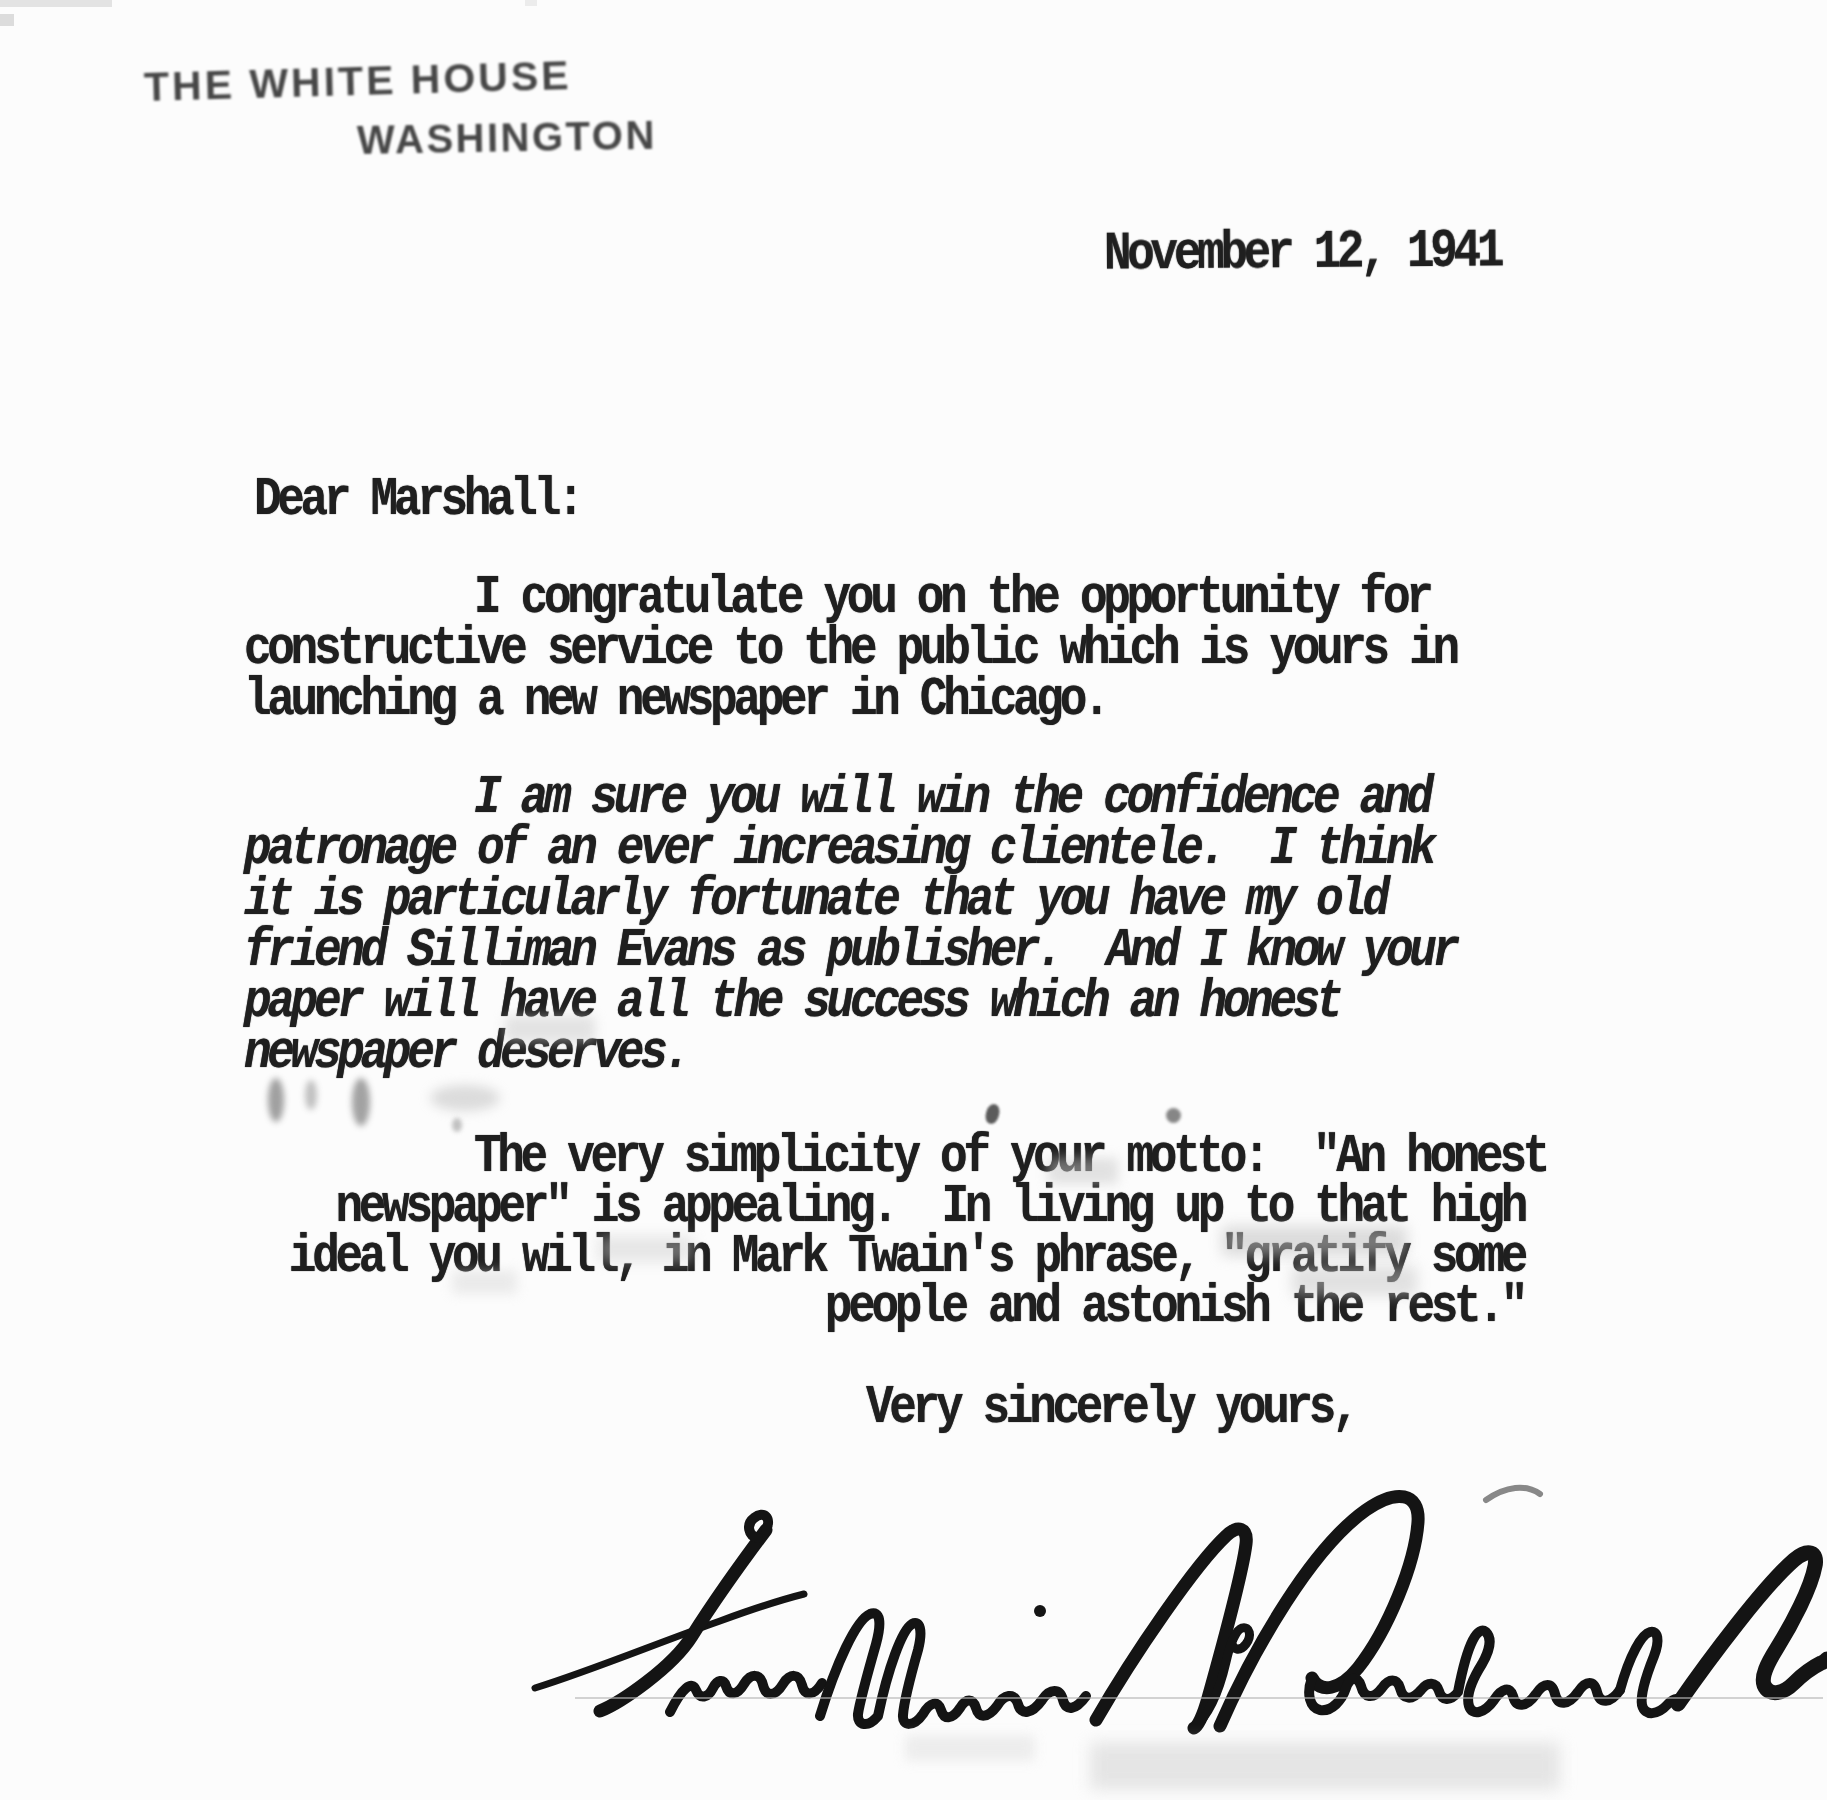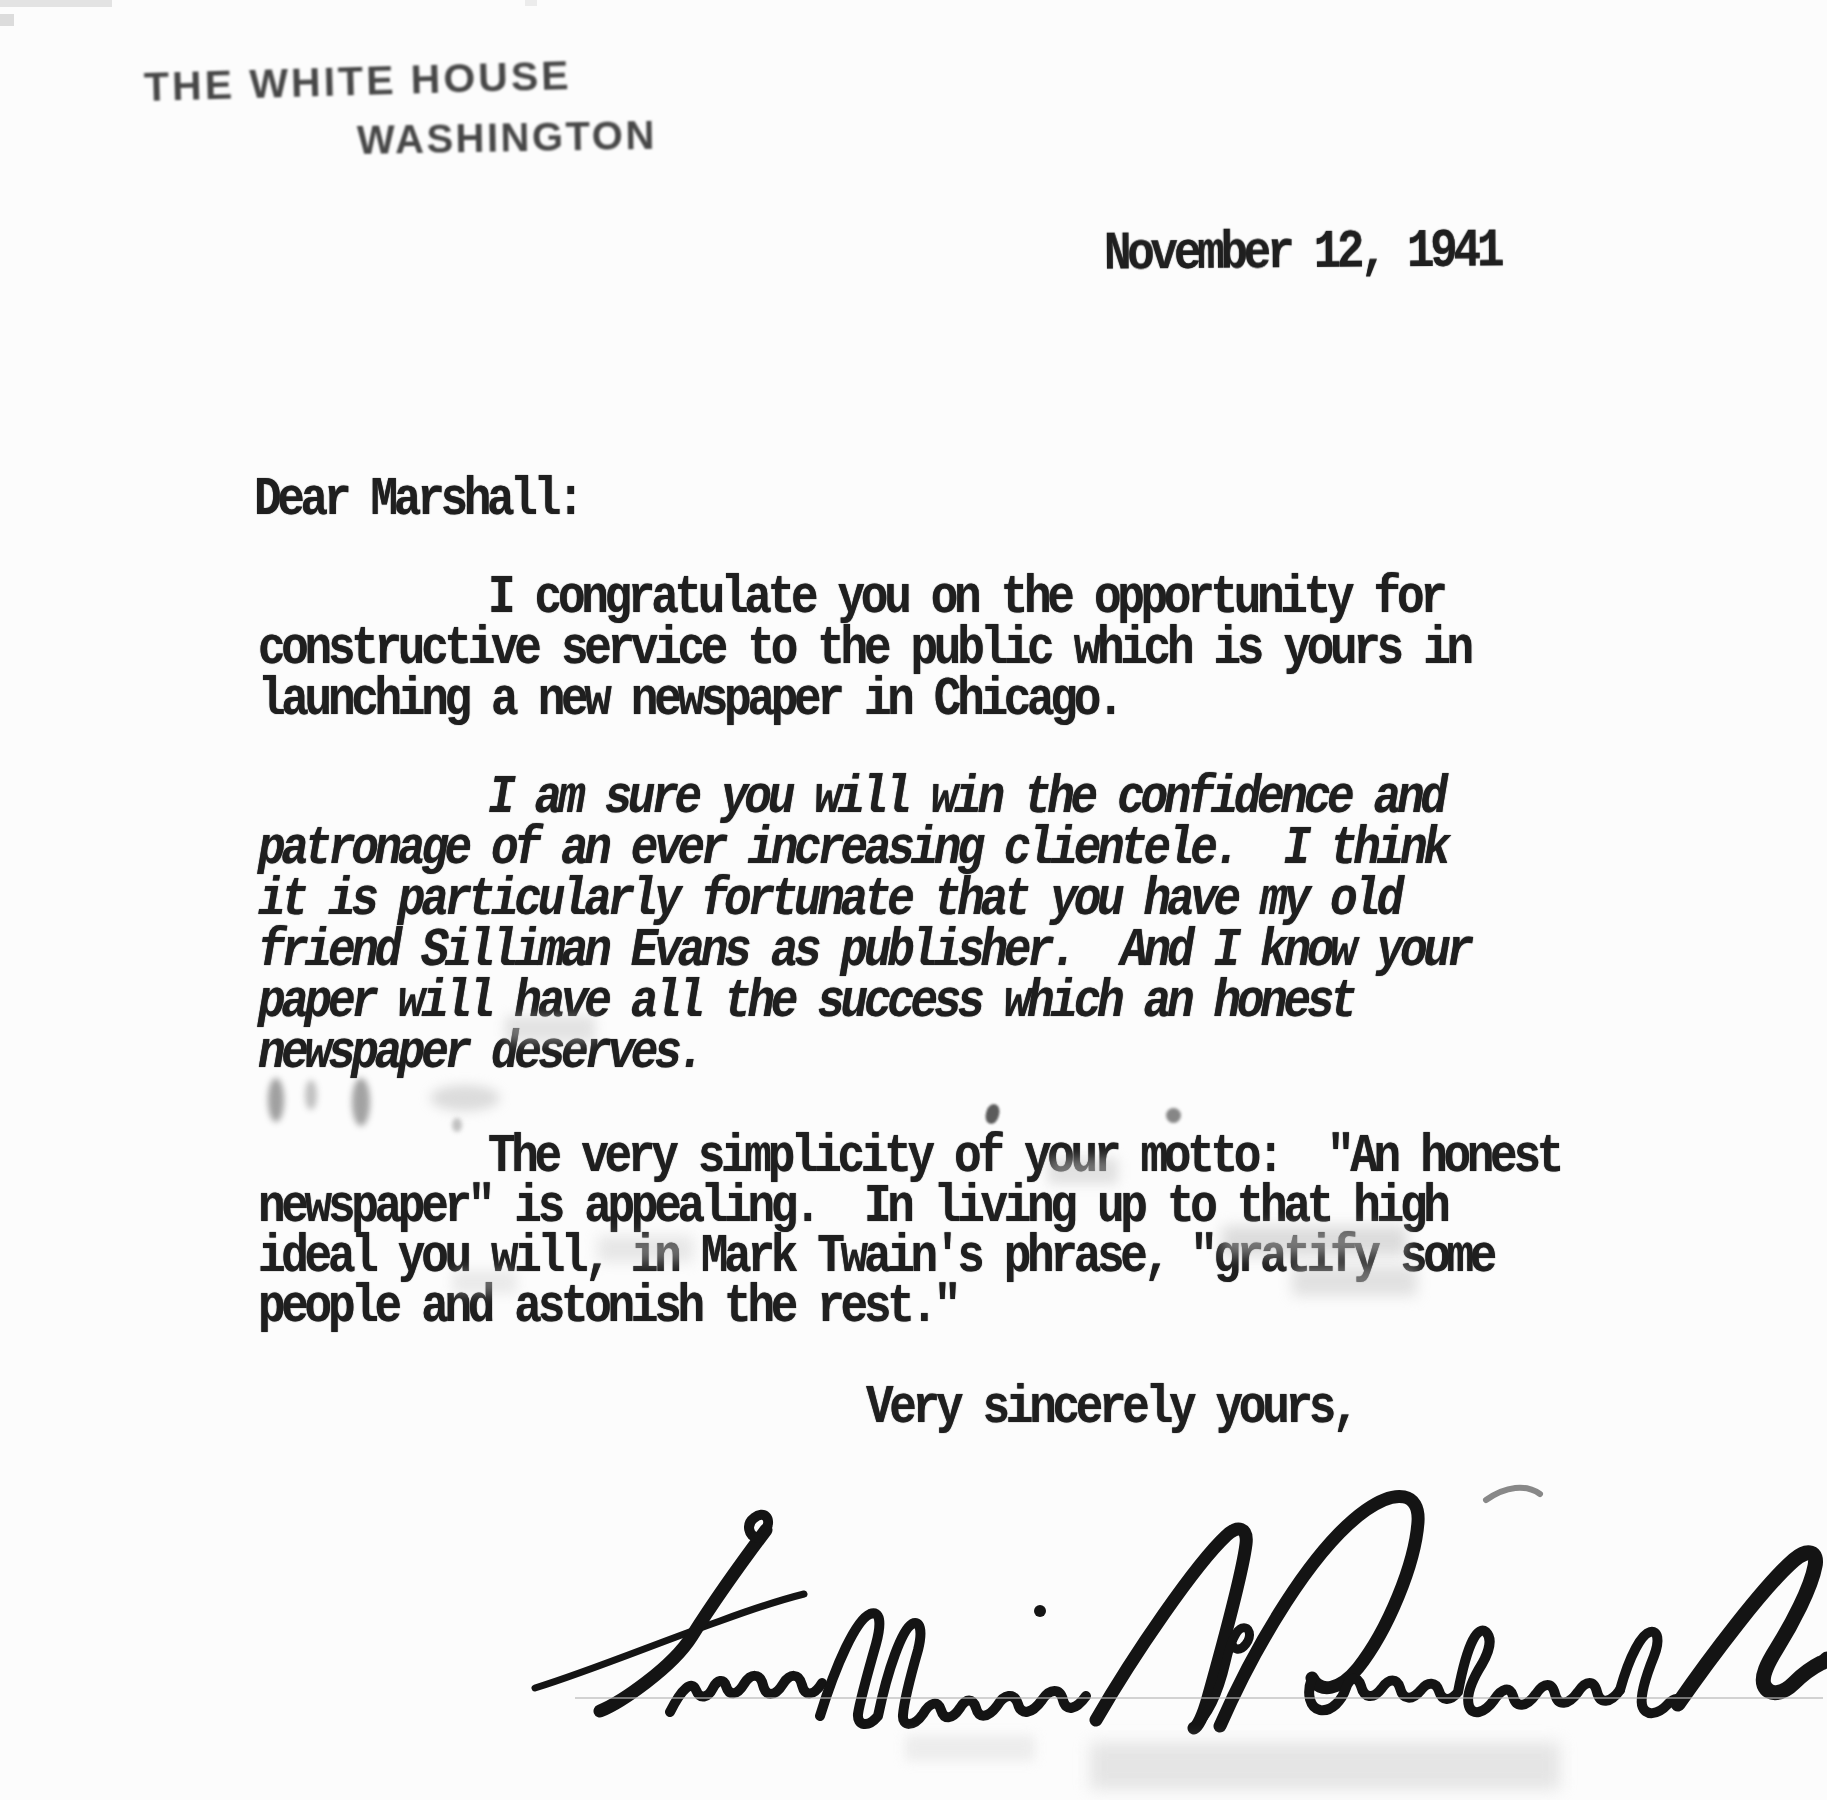--- a/index.html
+++ b/index.html
@@ -28,24 +28,24 @@
   .tw{
     font-family:"Liberation Mono","DejaVu Sans Mono",monospace;
     font-size:46px;font-weight:700;letter-spacing:-4.3px;
     color:var(--ink);white-space:pre;
     text-shadow:0 0 1px rgba(25,25,25,.85);
     filter:blur(.45px);
     transform:scaleY(1.18);transform-origin:0 78%;
   }
   .date{position:absolute;left:1104px;top:231px;transform:scaleY(1.18) rotate(-.4deg);}
   .salutation{position:absolute;left:254px;top:476px;}
-  .para{position:absolute;left:258px;width:1280px;}
+  .para{position:absolute;left:244px;width:1280px;}
   .p1{top:574px;}
   .p2{top:774px;font-style:italic;}
-  .p3{top:1133px;}
+  .p3{top:1133px;text-align:right;}
   .para .line{height:51px;}
   .p3 .line{height:50px;}
   .line.first{text-indent:230px;}
   .closing{position:absolute;left:866px;top:1384px;}
   
   .sig-wrap{position:absolute;left:520px;top:1478px;width:1307px;height:300px;}
   .sig-wrap svg{position:absolute;left:0;top:0;filter:blur(.5px);}
   .sig-wrap path{fill:none;stroke:var(--sig-ink);stroke-linecap:round;stroke-linejoin:round;}
   
   .art{position:absolute;pointer-events:none;}

